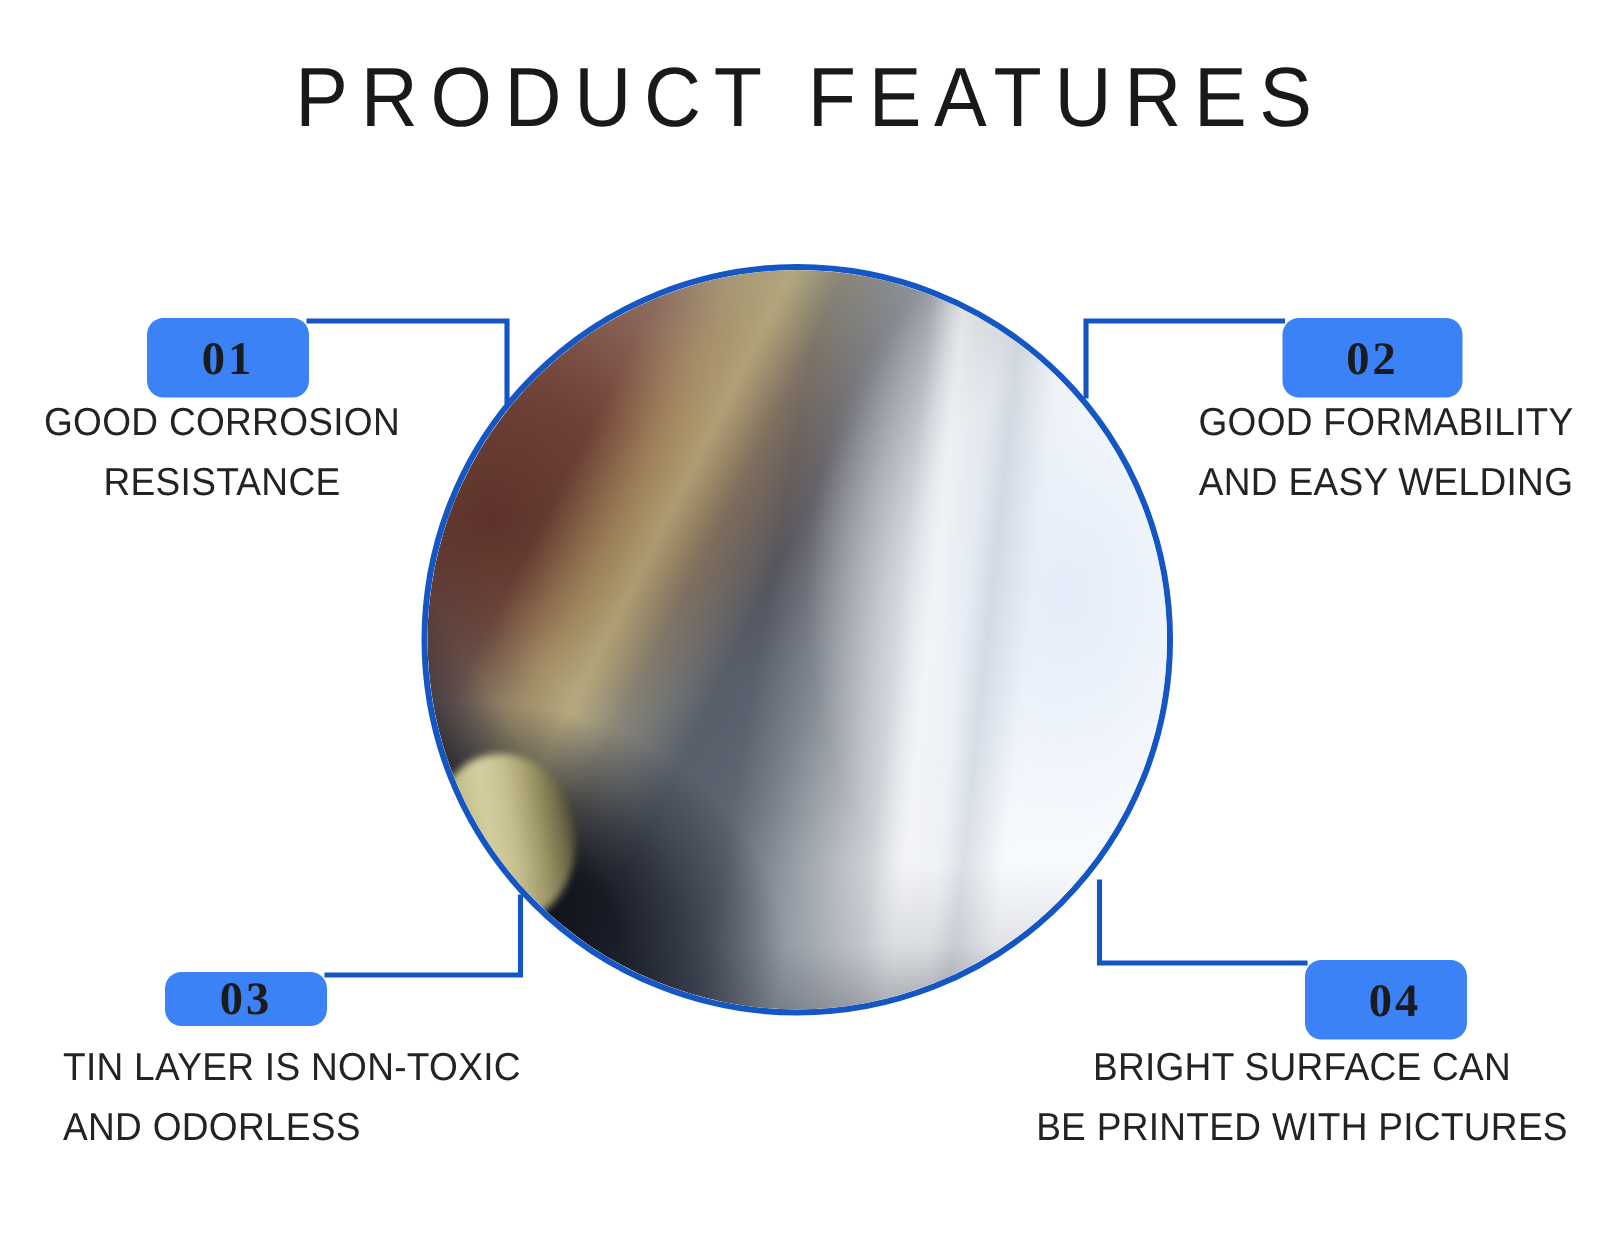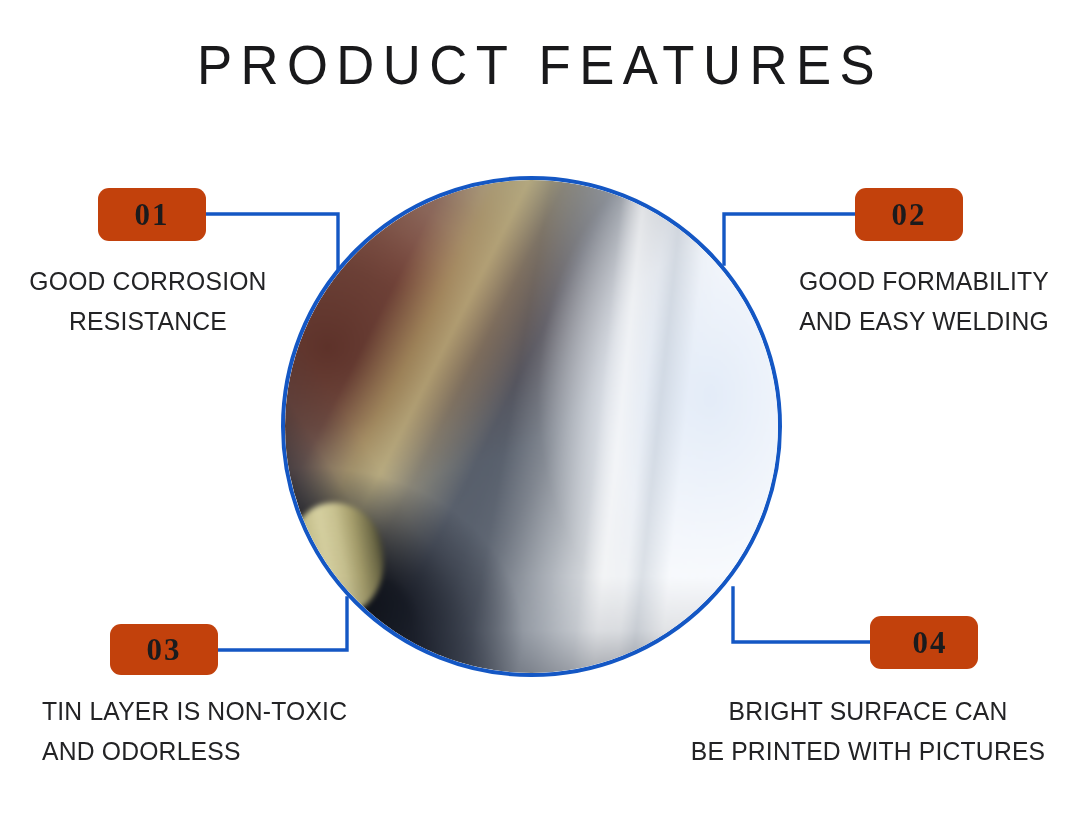--- a/index.html
+++ b/index.html
@@ -223,35 +223,36 @@
   
   .ly-blurwrap {
     position: absolute;
     inset: 0;
     filter: blur(1.2px);
   }
 
   
   .badge {
     position: absolute;
-    background: #c2410c;
+    background: #3b82f6;
     border-radius: 11px;
     display: flex;
     align-items: center;
     justify-content: center;
     font-family: "Liberation Serif", serif;
     font-weight: 700;
     font-size: 31px;
     letter-spacing: 2px;
     color: #1b1b1d;
     box-sizing: border-box;
+    margin-top: 24px;
   }
   #badge-01 { left: 98px;  top: 188px; width: 108px; height: 53px; }
-  #badge-02 { left: 855px; top: 188px; width: 108px; height: 53px; }
-  #badge-03 { left: 110px; top: 624px; width: 108px; height: 51px; }
+  #badge-02 { left: 855px; top: 188px; width: 120px; height: 53px; }
+  #badge-03 { left: 110px; top: 624px; width: 108px; height: 36px; }
   #badge-04 { left: 870px; top: 616px; width: 108px; height: 53px; padding-left: 12px; }
 
   
   .feature-text {
     position: absolute;
     font-family: "Liberation Sans", sans-serif;
     font-size: 26px;
     font-weight: 400;
     letter-spacing: 0.2px;
     color: #232325;

